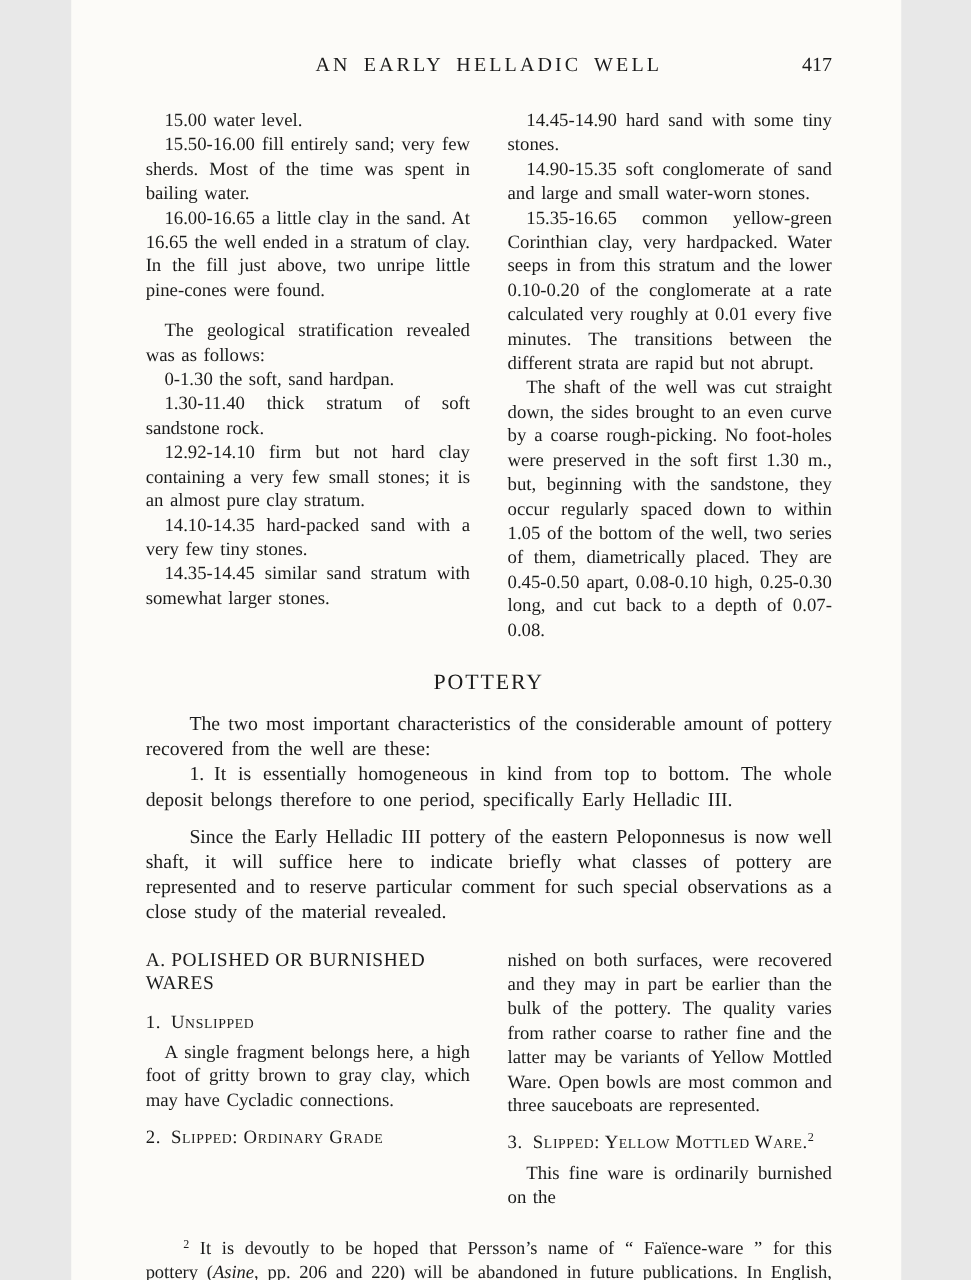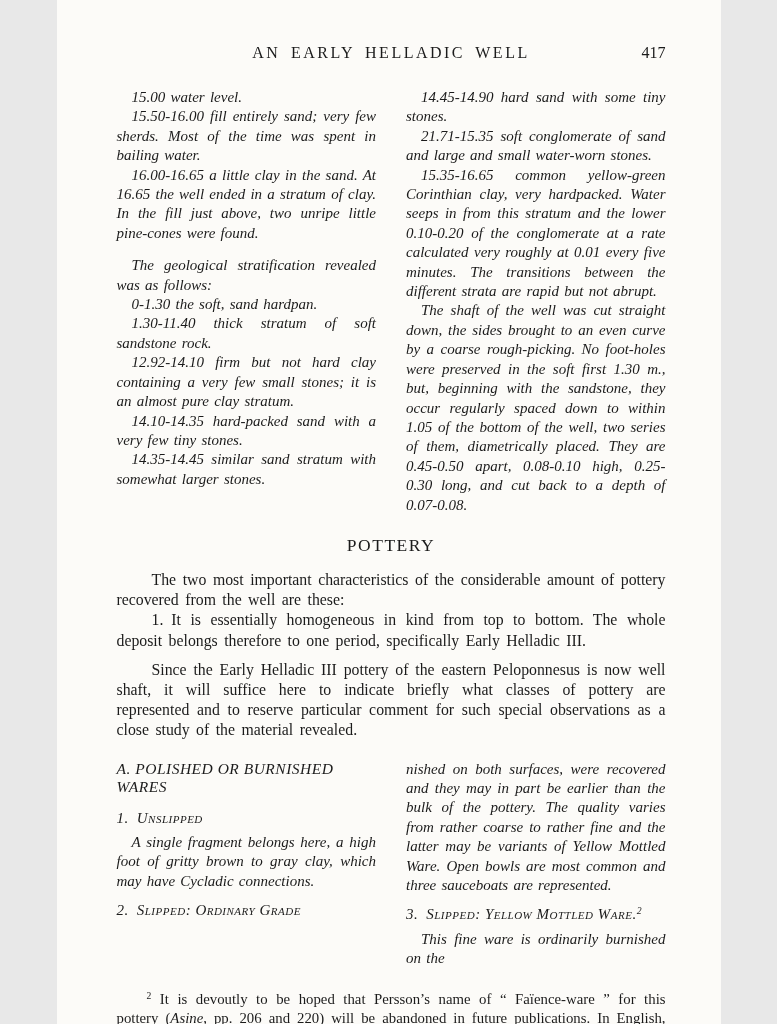--- a/index.html
+++ b/index.html
@@ -23,21 +23,21 @@
     letter-spacing: 2.5px;
     word-spacing: 4px;
     white-space: nowrap;
   }
   .page-num {
     position: absolute;
     right: 0; top: 0;
     font-size: 16px;
   }
   
-  .cols { display: flex; gap: 30px; font-style: italic; }
+  .cols { display: flex; gap: 30px; }
   .cols-top { margin-top: 22px; }
   .col { width: 316px; box-sizing: border-box; }
   .entry, .bodytext {
     margin: 0;
     font-size: 15px;
     line-height: 19.4px;
     text-align: justify;
     text-indent: 15px;
     word-spacing: 1.5px;
   }
@@ -107,21 +107,21 @@
       <div class="para-gap"></div>
       <p class="entry">The geological stratification revealed was as follows:</p>
       <p class="entry">0-1.30 the soft, sand hardpan.</p>
       <p class="entry">1.30-11.40 thick stratum of soft sandstone rock.</p>
       <p class="entry">12.92-14.10 firm but not hard clay containing a very few small stones; it is an almost pure clay stratum.</p>
       <p class="entry">14.10-14.35 hard-packed sand with a very few tiny stones.</p>
       <p class="entry">14.35-14.45 similar sand stratum with somewhat larger stones.</p>
     </div>
     <div class="col">
       <p class="entry">14.45-14.90 hard sand with some tiny stones.</p>
-      <p class="entry">21.71-15.35 soft conglomerate of sand and large and small water-worn stones.</p>
+      <p class="entry">14.90-15.35 soft conglomerate of sand and large and small water-worn stones.</p>
       <p class="entry">15.35-16.65 common yellow-green Corinthian clay, very hardpacked.  Water seeps in from this stratum and the lower 0.10-0.20 of the conglomerate at a rate calculated very roughly at 0.01 every five minutes.  The transitions between the different strata are rapid but not abrupt.</p>
       <p class="entry">The shaft of the well was cut straight down, the sides brought to an even curve by a coarse rough-picking.  No foot-holes were preserved in the soft first 1.30 m., but, beginning with the sandstone, they occur regularly spaced down to within 1.05 of the bottom of the well, two series of them, diametrically placed.  They are 0.45-0.50 apart, 0.08-0.10 high, 0.25-0.30 long, and cut back to a depth of 0.07-0.08.</p>
     </div>
   </div>
 
   <h2 class="pottery-heading">POTTERY</h2>
   <p class="wide">The two most important characteristics of the considerable amount of pottery recovered from the well are these:</p>
   <p class="wide">1. It is essentially homogeneous in kind from top to bottom.  The whole deposit belongs therefore to one period, specifically Early Helladic III.</p>
   <p class="wide wide-gap">Since the Early Helladic III pottery of the eastern Peloponnesus is now well shaft, it will suffice here to indicate briefly what classes of pottery are represented and to reserve particular comment for such special observations as a close study of the material revealed.</p>
 

